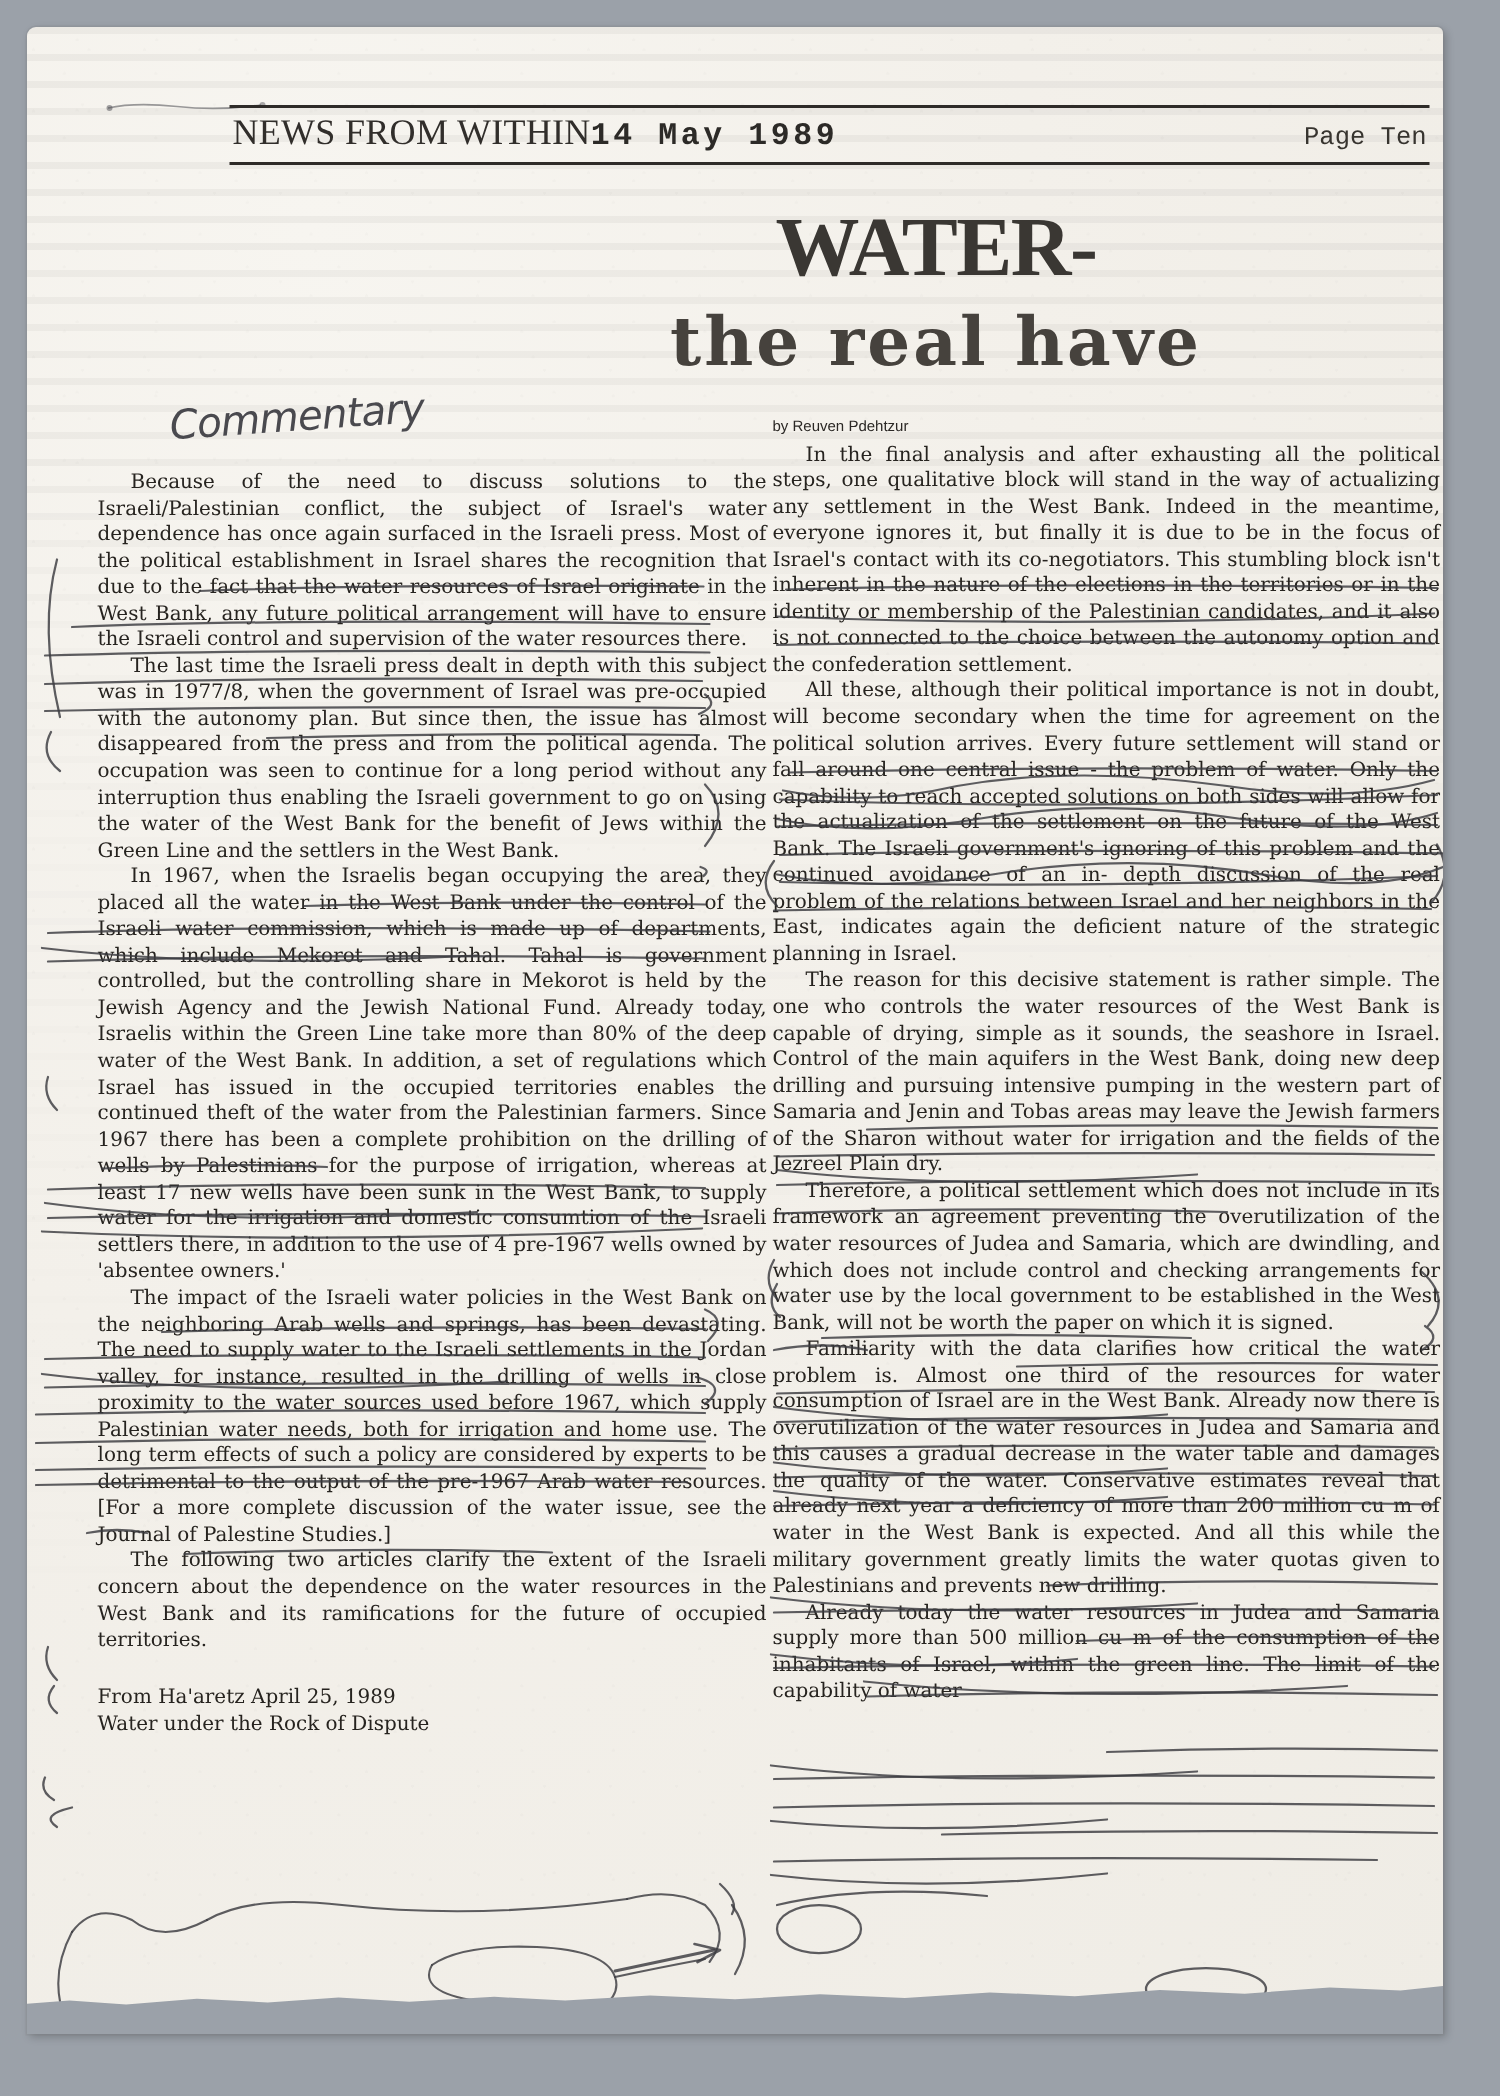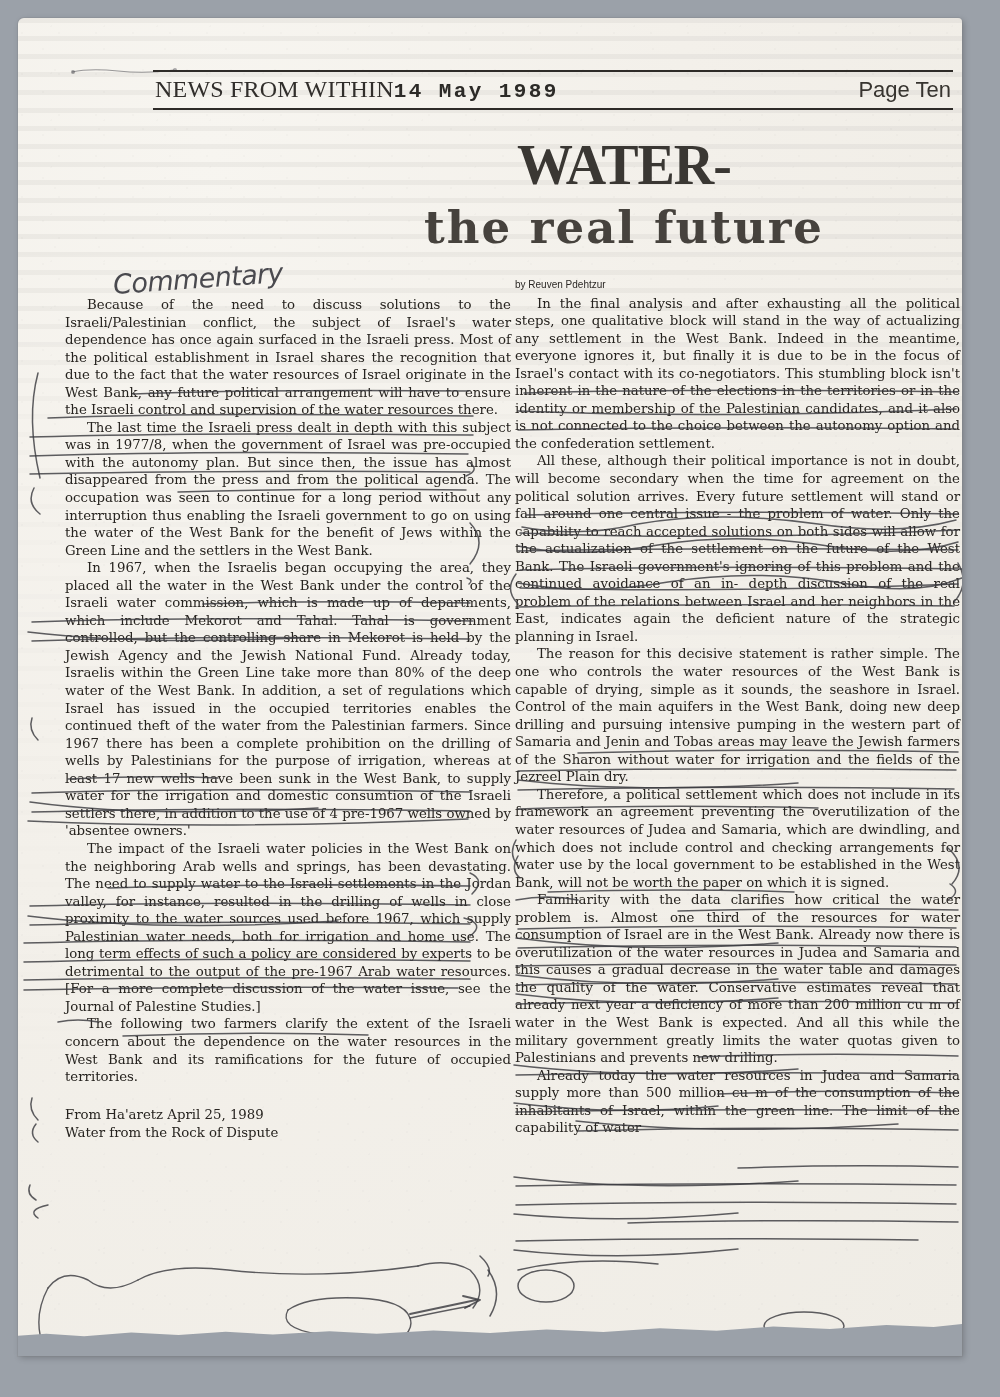--- a/index.html
+++ b/index.html
@@ -55,22 +55,22 @@
     font-size:24px;letter-spacing:.2px;color:#312e2b;
     white-space:nowrap;
   }
   #mast-date{
     font-family:"Liberation Mono","DejaVu Sans Mono",monospace;
     font-size:21px;font-weight:bold;letter-spacing:2.4px;color:#2c2a27;
     white-space:nowrap;
   }
   #mast-page{
     margin-left:auto;
-    font-family:Liberation Sans, sans-serif;
-    font-size:22px;color:#37342f;white-space:nowrap;
+    font-family:Liberation Mono, monospace;
+    font-size:17px;color:#37342f;white-space:nowrap;
   }
   
   #headline{
     position:absolute;left:396px;top:118px;width:420px;text-align:center;
   }
   #headline-l1{
     font-family:"Liberation Serif", serif;
     font-weight:bold;font-size:56px;line-height:58px;color:#3a3733;
     letter-spacing:-1px;
   }
@@ -79,21 +79,21 @@
     font-weight:bold;font-size:45px;line-height:56px;color:#46423d;
     letter-spacing:2px;margin-top:6px;
   }
   
   .col{
     position:absolute;top:0;
     font-family:"DejaVu Serif","Liberation Serif",serif;
     font-size:13.3px;line-height:17.55px;color:#26231f;
     text-align:justify;
   }
-  #col-left{left:47px;top:278px;width:446px;}
+  #col-left{left:47px;top:295px;width:446px;}
   #col-right{left:497px;top:258px;width:445px;}
   .col p{margin:0;text-indent:22px;}
   .col p.noindent{text-indent:0;}
   #byline{
     font-family:Liberation Sans, sans-serif;
     font-size:10px;color:#2b2825;text-indent:0;margin-bottom:1px;
   }
   #source-block{
     margin-top:20px;text-indent:0;text-align:left;line-height:18.5px;
   }
@@ -146,32 +146,32 @@
       <div id="mast-row">
         <span id="mast-title">NEWS FROM WITHIN</span>
         <span id="mast-date">14 May 1989</span>
         <span id="mast-page">Page Ten</span>
       </div>
       <div class="rule"></div>
     </div>
 
     <div id="headline">
       <div id="headline-l1">WATER-</div>
-      <div id="headline-l2">the real future</div>
+      <div id="headline-l2">the real have</div>
     </div>
 
     <div id="col-left" class="col">
       <p>Because of the need to discuss solutions to the Israeli/Palestinian conflict, the subject of Israel's water dependence has once again surfaced in the Israeli press. Most of the political establishment in Israel shares the recognition that due to the fact that the water resources of Israel originate in the West Bank, any future political arrangement will have to ensure the Israeli control and supervision of the water resources there.</p>
       <p>The last time the Israeli press dealt in depth with this subject was in 1977/8, when the government of Israel was pre-occupied with the autonomy plan. But since then, the issue has almost disappeared from the press and from the political agenda. The occupation was seen to continue for a long period without any interruption thus enabling the Israeli government to go on using the water of the West Bank for the benefit of Jews within the Green Line and the settlers in the West Bank.</p>
       <p>In 1967, when the Israelis began occupying the area, they placed all the water in the West Bank under the control of the Israeli water commission, which is made up of departments, which include Mekorot and Tahal. Tahal is government controlled, but the controlling share in Mekorot is held by the Jewish Agency and the Jewish National Fund. Already today, Israelis within the Green Line take more than 80% of the deep water of the West Bank. In addition, a set of regulations which Israel has issued in the occupied territories enables the continued theft of the water from the Palestinian farmers. Since 1967 there has been a complete prohibition on the drilling of wells by Palestinians for the purpose of irrigation, whereas at least 17 new wells have been sunk in the West Bank, to supply water for the irrigation and domestic consumtion of the Israeli settlers there, in addition to the use of 4 pre-1967 wells owned by 'absentee owners.'</p>
       <p>The impact of the Israeli water policies in the West Bank on the neighboring Arab wells and springs, has been devastating. The need to supply water to the Israeli settlements in the Jordan valley, for instance, resulted in the drilling of wells in close proximity to the water sources used before 1967, which supply Palestinian water needs, both for irrigation and home use. The long term effects of such a policy are considered by experts to be detrimental to the output of the pre-1967 Arab water resources. [For a more complete discussion of the water issue, see the Journal of Palestine Studies.]</p>
-      <p>The following two farmers clarify the extent of the Israeli concern about the dependence on the water resources in the West Bank and its ramifications for the future of occupied territories.</p>
+      <p>The following two articles clarify the extent of the Israeli concern about the dependence on the water resources in the West Bank and its ramifications for the future of occupied territories.</p>
       <div id="source-block">
         <div>From Ha'aretz April 25, 1989</div>
-        <div>Water from the Rock of Dispute</div>
+        <div>Water under the Rock of Dispute</div>
       </div>
     </div>
 
     <div id="col-right" class="col">
       <p id="byline" class="noindent">by Reuven Pdehtzur</p>
       <p>In the final analysis and after exhausting all the political steps, one qualitative block will stand in the way of actualizing any settlement in the West Bank. Indeed in the meantime, everyone ignores it, but finally it is due to be in the focus of Israel's contact with its co-negotiators. This stumbling block isn't inherent in the nature of the elections in the territories or in the identity or membership of the Palestinian candidates, and it also is not connected to the choice between the autonomy option and the confederation settlement.</p>
       <p>All these, although their political importance is not in doubt, will become secondary when the time for agreement on the political solution arrives. Every future settlement will stand or fall around one central issue - the problem of water. Only the capability to reach accepted solutions on both sides will allow for the actualization of the settlement on the future of the West Bank. The Israeli government's ignoring of this problem and the continued avoidance of an in- depth discussion of the real problem of the relations between Israel and her neighbors in the East, indicates again the deficient nature of the strategic planning in Israel.</p>
       <p>The reason for this decisive statement is rather simple. The one who controls the water resources of the West Bank is capable of drying, simple as it sounds, the seashore in Israel. Control of the main aquifers in the West Bank, doing new deep drilling and pursuing intensive pumping in the western part of Samaria and Jenin and Tobas areas may leave the Jewish farmers of the Sharon without water for irrigation and the fields of the Jezreel Plain dry.</p>
       <p>Therefore, a political settlement which does not include in its framework an agreement preventing the overutilization of the water resources of Judea and Samaria, which are dwindling, and which does not include control and checking arrangements for water use by the local government to be established in the West Bank, will not be worth the paper on which it is signed.</p>
       <p>Familiarity with the data clarifies how critical the water problem is. Almost one third of the resources for water consumption of Israel are in the West Bank. Already now there is overutilization of the water resources in Judea and Samaria and this causes a gradual decrease in the water table and damages the quality of the water. Conservative estimates reveal that already next year a deficiency of more than 200 million cu m of water in the West Bank is expected. And all this while the military government greatly limits the water quotas given to Palestinians and prevents new drilling.</p>

